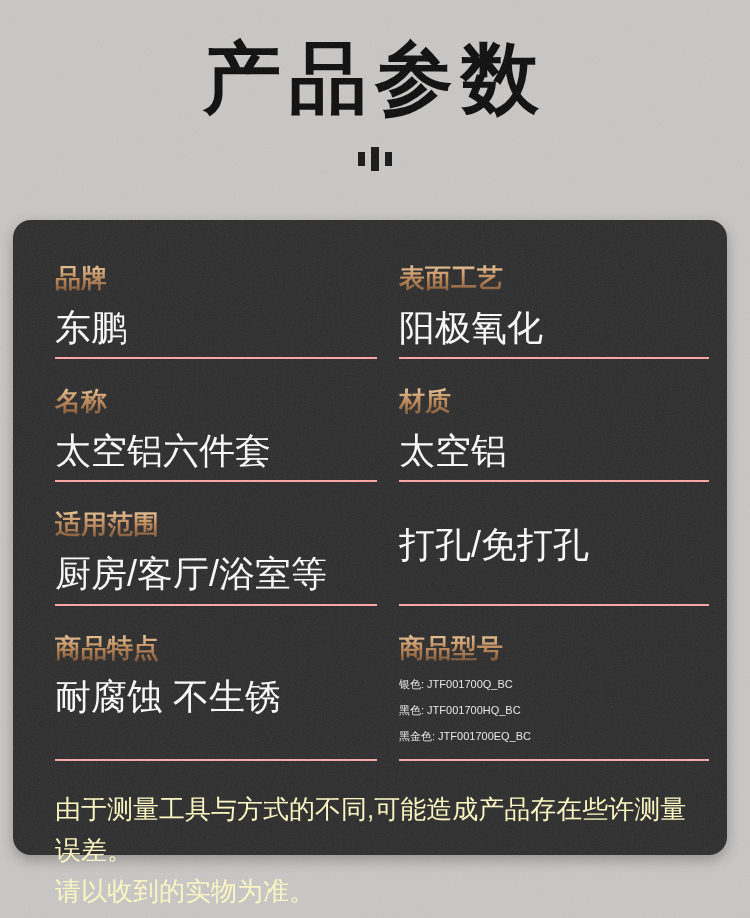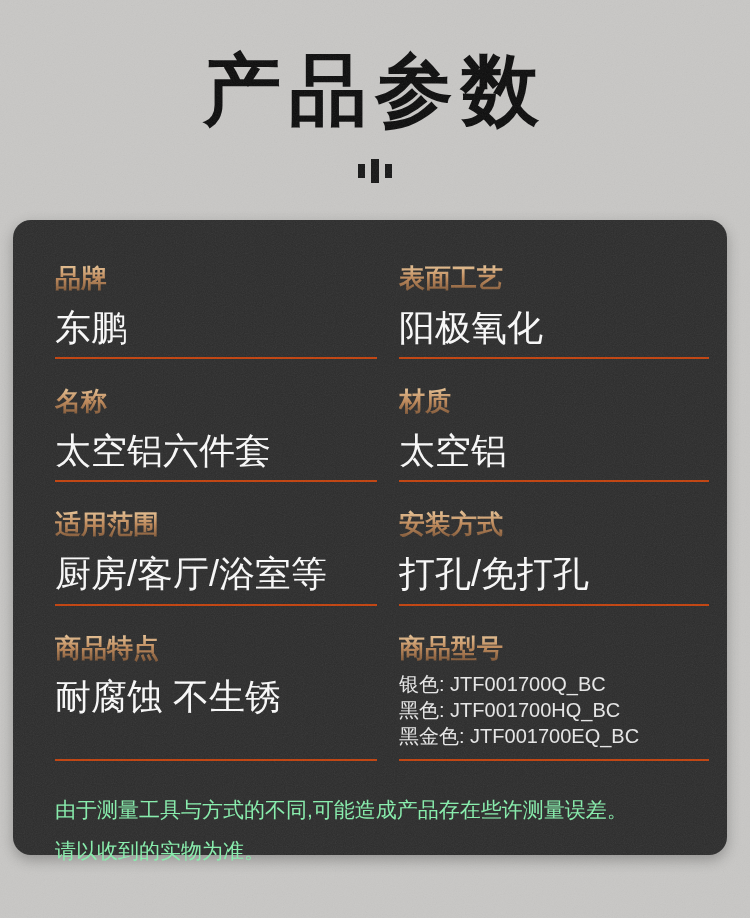--- a/index.html
+++ b/index.html
@@ -11,21 +11,21 @@
     overflow: hidden;
   }
 
   body {
     background: #c8c7c5;
     position: relative;
   }
 
   
   .header {
-    padding-top: 42px;
+    padding-top: 30px;
     text-align: center;
   }
 
   .page-title {
     font-size: 78px;
     font-weight: 900;
     letter-spacing: 8px;
     color: #0c0c0c;
     line-height: 1.25;
   }
@@ -64,21 +64,21 @@
   .params-grid {
     display: grid;
     grid-template-columns: 322px 1fr;
     column-gap: 22px;
     row-gap: 28px;
   }
 
   .param-cell {
     display: flex;
     flex-direction: column;
-    border-bottom: 2px solid #c2410c;
+    border-bottom: 2px solid #fca5a5;
     padding-bottom: 10px;
   }
 
   .param-label {
     font-size: 26px;
     font-weight: 700;
     line-height: 1.1;
     background: linear-gradient(180deg, #eac698 0%, #c08a5a 48%, #7a5233 100%);
     -webkit-background-clip: text;
     background-clip: text;
@@ -93,33 +93,33 @@
     font-weight: 400;
     color: #fafafa;
     line-height: 1.1;
     white-space: nowrap;
   }
 
   .model-lines {
     margin-top: 9px;
   }
   .model-line {
-    font-size: 20px;
+    font-size: 11px;
     font-weight: 500;
     color: #e8e8e8;
     line-height: 26px;
     white-space: nowrap;
   }
 
   .note {
     margin-top: 28px;
   }
   .note-line {
-    font-size: 21px;
-    color: #86efac;
+    font-size: 26px;
+    color: #fef9c3;
     line-height: 41px;
   }
 
   
   .grain {
     position: absolute;
     inset: 0;
     width: 750px;
     height: 918px;
     pointer-events: none;
@@ -161,21 +161,20 @@
       <span class="param-label">材质</span>
       <span class="param-value">太空铝</span>
     </div>
 
     <div class="param-cell">
       <span class="param-label">适用范围</span>
       <span class="param-value">厨房/客厅/浴室等</span>
     </div>
 
     <div class="param-cell">
-      <span class="param-label">安装方式</span>
       <span class="param-value">打孔/免打孔</span>
     </div>
 
     <div class="param-cell">
       <span class="param-label">商品特点</span>
       <span class="param-value">耐腐蚀 不生锈</span>
     </div>
 
     <div class="param-cell">
       <span class="param-label">商品型号</span>

